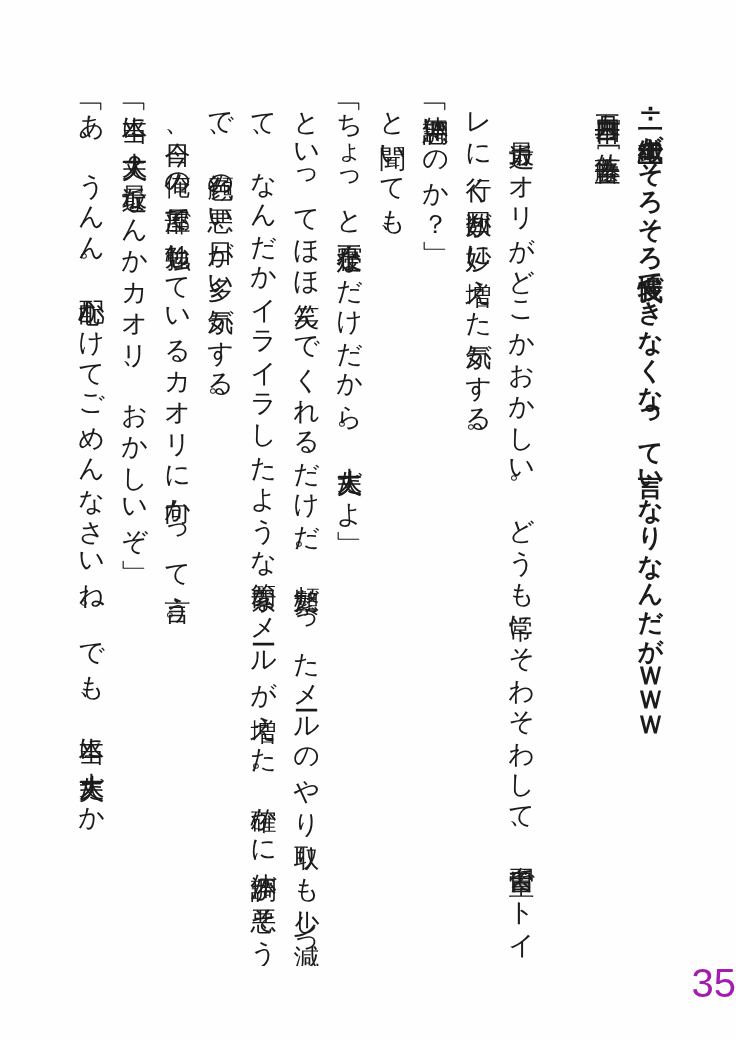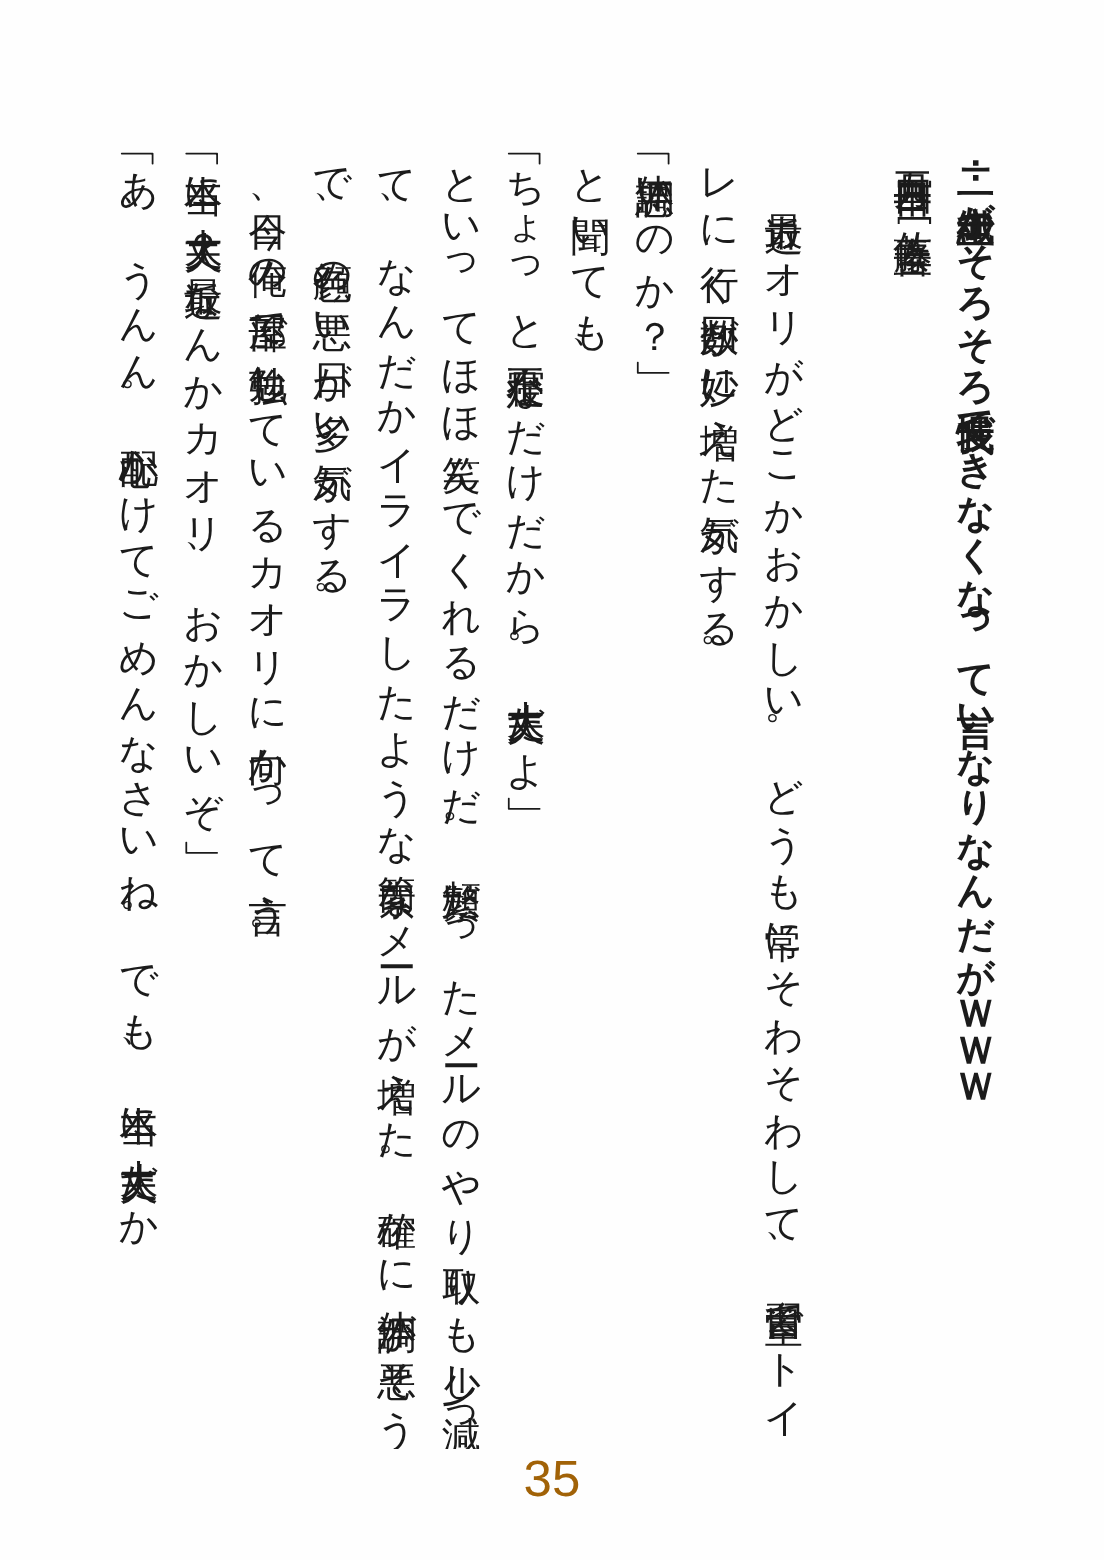--- a/index.html
+++ b/index.html
@@ -31,24 +31,24 @@
     font-size:25px;
     letter-spacing:-0.5px;
   }
   .date-line {
     margin-block-end:43px;
   }
   .para { margin:0; }
   .page-number {
     position:absolute;
     left:0; right:0; bottom:34px;
-    text-align:center;
+    text-align:right;
     font-family:"Liberation Sans","DejaVu Sans",sans-serif;
-    font-size:34px;
-    color:#a16207;
+    font-size:40px;
+    color:#a21caf;
   }
 </style>
 </head>
 <body>
 
 <div class="page">
   <div class="text-area">
     <p class="chapter-title">二：圭織がそろそろ我慢できなくなって言いなりなんだがＷＷＷ</p>
     <p class="date-line">五月十四日［　佐藤圭吾］</p>
     <p class="para">　最近カオリがどこかおかしい。どうも常にそわそわして、自習室でトイレに行く回数が妙に増えた気がする。</p>

